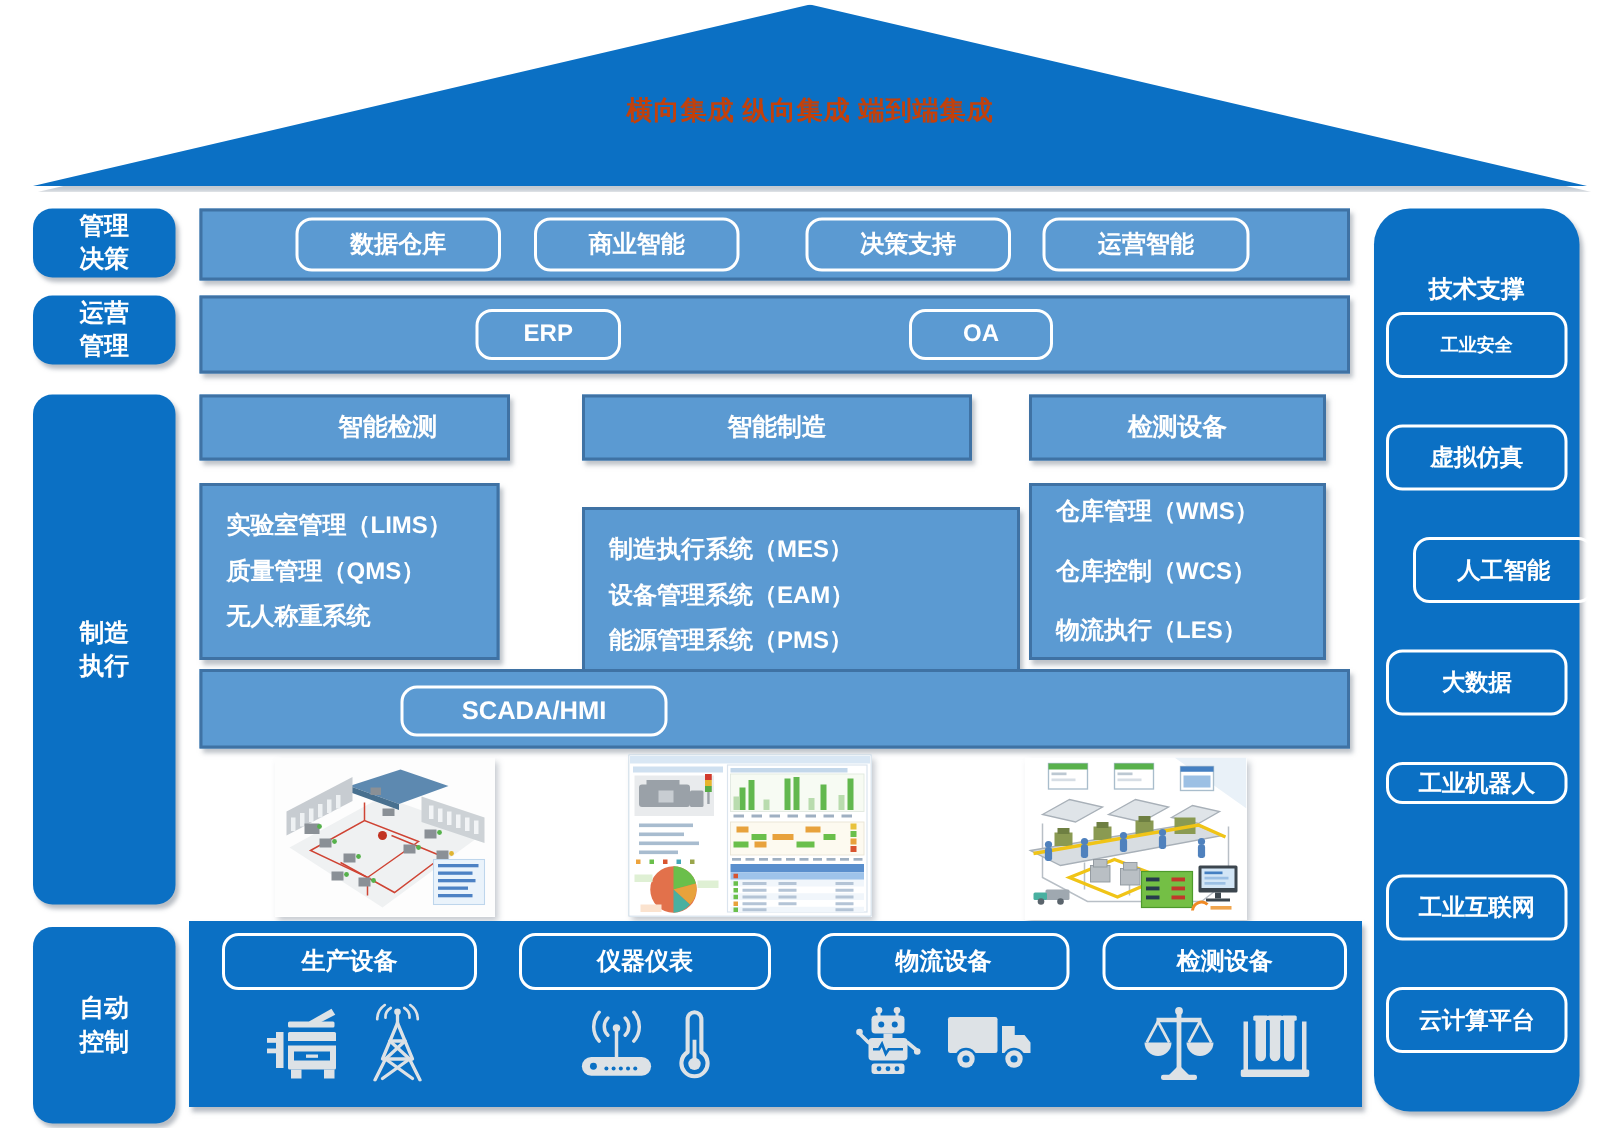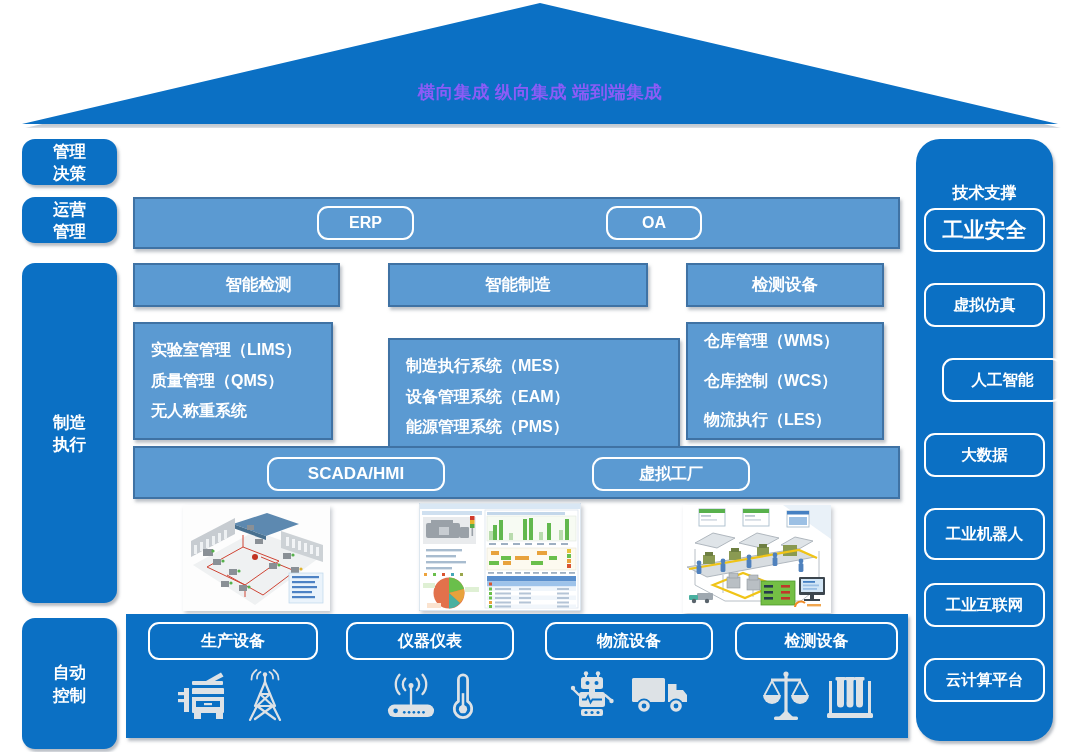--- a/index.html
+++ b/index.html
@@ -1,21 +1,21 @@
 <!DOCTYPE html>
 <html><head>
 <meta charset="utf-8">
 <style>
   html,body{margin:0;padding:0;}
   body{width:1080px;height:752px;background:#fff;font-family:"Liberation Sans","DejaVu Sans",sans-serif;}
   .canvas{position:relative;width:1080px;height:752px;background:#fff;overflow:hidden;
     --dark:#0b70c4; --mid:#5b9ad2; --midborder:#3f72a4; --icon:#dde2e6;}
   .roof-shadow{position:absolute;left:25px;top:8px;width:1036px;height:120px;background:#c3cad2;clip-path:polygon(50% 0,100% 100%,0 100%);filter:blur(1.5px);}
   .roof{position:absolute;left:22px;top:3px;width:1036px;height:121px;background:var(--dark);clip-path:polygon(50% 0,100% 100%,0 100%);}
-  .roof-label{position:absolute;left:0;top:61px;width:1080px;text-align:center;color:#8b5cf6;font-size:17.5px;font-weight:bold;letter-spacing:0.5px;margin-top:19px;}
+  .roof-label{position:absolute;left:0;top:61px;width:1080px;text-align:center;color:#c2410c;font-size:17.5px;font-weight:bold;letter-spacing:0.5px;}
   .rail-box{position:absolute;left:22px;width:95px;background:var(--dark);border-radius:13px;color:#fff;font-weight:bold;font-size:16.5px;line-height:1.35;display:flex;align-items:center;justify-content:center;text-align:center;white-space:pre-line;box-shadow:2px 3px 3px rgba(125,135,148,.55);}
   .bar{position:absolute;left:133px;width:767px;background:var(--mid);border:2px solid var(--midborder);box-sizing:border-box;box-shadow:2px 3px 3px rgba(125,135,148,.5);}
   .wpill{position:absolute;border:2.5px solid #fff;border-radius:11px;color:#fff;font-weight:bold;display:flex;align-items:center;justify-content:center;box-sizing:border-box;font-size:16px;}
   .hdr{position:absolute;background:var(--mid);border:2px solid var(--midborder);box-sizing:border-box;color:#fff;font-weight:bold;display:flex;align-items:center;justify-content:center;font-size:16.5px;box-shadow:2px 3px 3px rgba(125,135,148,.5);}
   .content{position:absolute;background:var(--mid);border:2px solid var(--midborder);box-sizing:border-box;color:#fff;font-weight:bold;display:flex;flex-direction:column;justify-content:space-evenly;padding:6px 0 6px 16px;font-size:16px;box-shadow:2px 3px 3px rgba(125,135,148,.5);}
   .panel-dark{position:absolute;background:var(--dark);box-shadow:2px 3px 3px rgba(125,135,148,.55);}
   .iconrow{position:absolute;display:flex;align-items:center;justify-content:center;gap:16px;height:62px;top:52px;}
   .shot{position:absolute;box-shadow:2px 3px 4px rgba(130,140,152,.45);}
   .shot svg{display:block;}
 </style>
@@ -29,20 +29,26 @@
 
   <div class="rail-box" style="top:139px;height:46px;">管理
 决策</div>
   <div class="rail-box" style="top:197px;height:46px;">运营
 管理</div>
   <div class="rail-box" style="top:263px;height:340px;">制造
 执行</div>
   <div class="rail-box" style="top:618px;height:131px;">自动
 控制</div>
 
+  <div class="bar" style="top:139px;height:48px;">
+    <div class="wpill" style="left:62px;top:4px;width:137px;height:36px;">数据仓库</div>
+    <div class="wpill" style="left:221px;top:4px;width:137px;height:36px;">商业智能</div>
+    <div class="wpill" style="left:402px;top:4px;width:137px;height:36px;">决策支持</div>
+    <div class="wpill" style="left:560px;top:4px;width:138px;height:36px;">运营智能</div>
+  </div>
 
   <div class="bar" style="top:197px;height:52px;">
     <div class="wpill" style="left:182px;top:7px;width:97px;height:34px;">ERP</div>
     <div class="wpill" style="left:471px;top:7px;width:96px;height:34px;">OA</div>
   </div>
 
   <div class="hdr" style="left:133px;top:263px;width:207px;height:44px;padding-left:44px;">智能检测</div>
   <div class="hdr" style="left:388px;top:263px;width:260px;height:44px;">智能制造</div>
   <div class="hdr" style="left:686px;top:263px;width:198px;height:44px;">检测设备</div>
 
@@ -57,21 +63,20 @@
     <div>能源管理系统（PMS）</div>
   </div>
   <div class="content" style="left:686px;top:322px;width:198px;height:118px;gap:17px;">
     <div>仓库管理（WMS）</div>
     <div>仓库控制（WCS）</div>
     <div>物流执行（LES）</div>
   </div>
 
   <div class="bar" style="top:446px;height:53px;">
     <div class="wpill" style="left:132px;top:9px;width:178px;height:34px;font-size:17px;">SCADA/HMI</div>
-    <div class="wpill" style="left:457px;top:9px;width:158px;height:34px;">虚拟工厂</div>
   </div>
 
   <div class="shot" style="left:183px;top:505px;">
     <svg width="147" height="106" viewBox="0 0 147 106">
       <rect width="147" height="106" fill="#fdfdfd"></rect>
       <polygon points="10,60 72,26 140,50 72,100" fill="#eff1f2"></polygon>
       <polygon points="50,19 84,8 116,19 83,31" fill="#5d89b0"></polygon>
       <polygon points="50,19 83,31 83,35 50,23" fill="#48708f"></polygon>
       <polygon points="8,36 52,13 52,29 8,52" fill="#c7ccd1"></polygon>
       <g fill="#eef1f3">
@@ -524,21 +529,21 @@
             <rect x="17.6" y="11" width="1.6" height="22"></rect>
             <rect x="27.1" y="11" width="1.6" height="22"></rect>
           </g>
         </svg>
       </span>
     </div>
   </div>
 
   <div class="panel-dark" style="left:916px;top:139px;width:137px;height:602px;border-radius:24px;">
     <div style="position:absolute;left:0;top:20px;width:100%;text-align:center;color:#fff;font-weight:bold;font-size:16px;margin-top:24px;">技术支撑</div>
-    <div class="wpill" style="left:8px;top:69px;width:121px;height:44px;font-size:21px;">工业安全</div>
+    <div class="wpill" style="left:8px;top:69px;width:121px;height:44px;font-size:12px;">工业安全</div>
     <div class="wpill" style="left:8px;top:144px;width:121px;height:44px;font-size:15.5px;">虚拟仿真</div>
     <div class="wpill" style="left:8px;top:219px;width:121px;height:44px;font-size:15.5px;margin-left:18px;">人工智能</div>
     <div class="wpill" style="left:8px;top:294px;width:121px;height:44px;font-size:15.5px;">大数据</div>
-    <div class="wpill" style="left:8px;top:369px;width:121px;height:52px;font-size:15.5px;">工业机器人</div>
+    <div class="wpill" style="left:8px;top:369px;width:121px;height:28px;font-size:15.5px;">工业机器人</div>
     <div class="wpill" style="left:8px;top:444px;width:121px;height:44px;font-size:15.5px;">工业互联网</div>
     <div class="wpill" style="left:8px;top:519px;width:121px;height:44px;font-size:15.5px;">云计算平台</div>
   </div>
 </div>
 
 </body></html>

